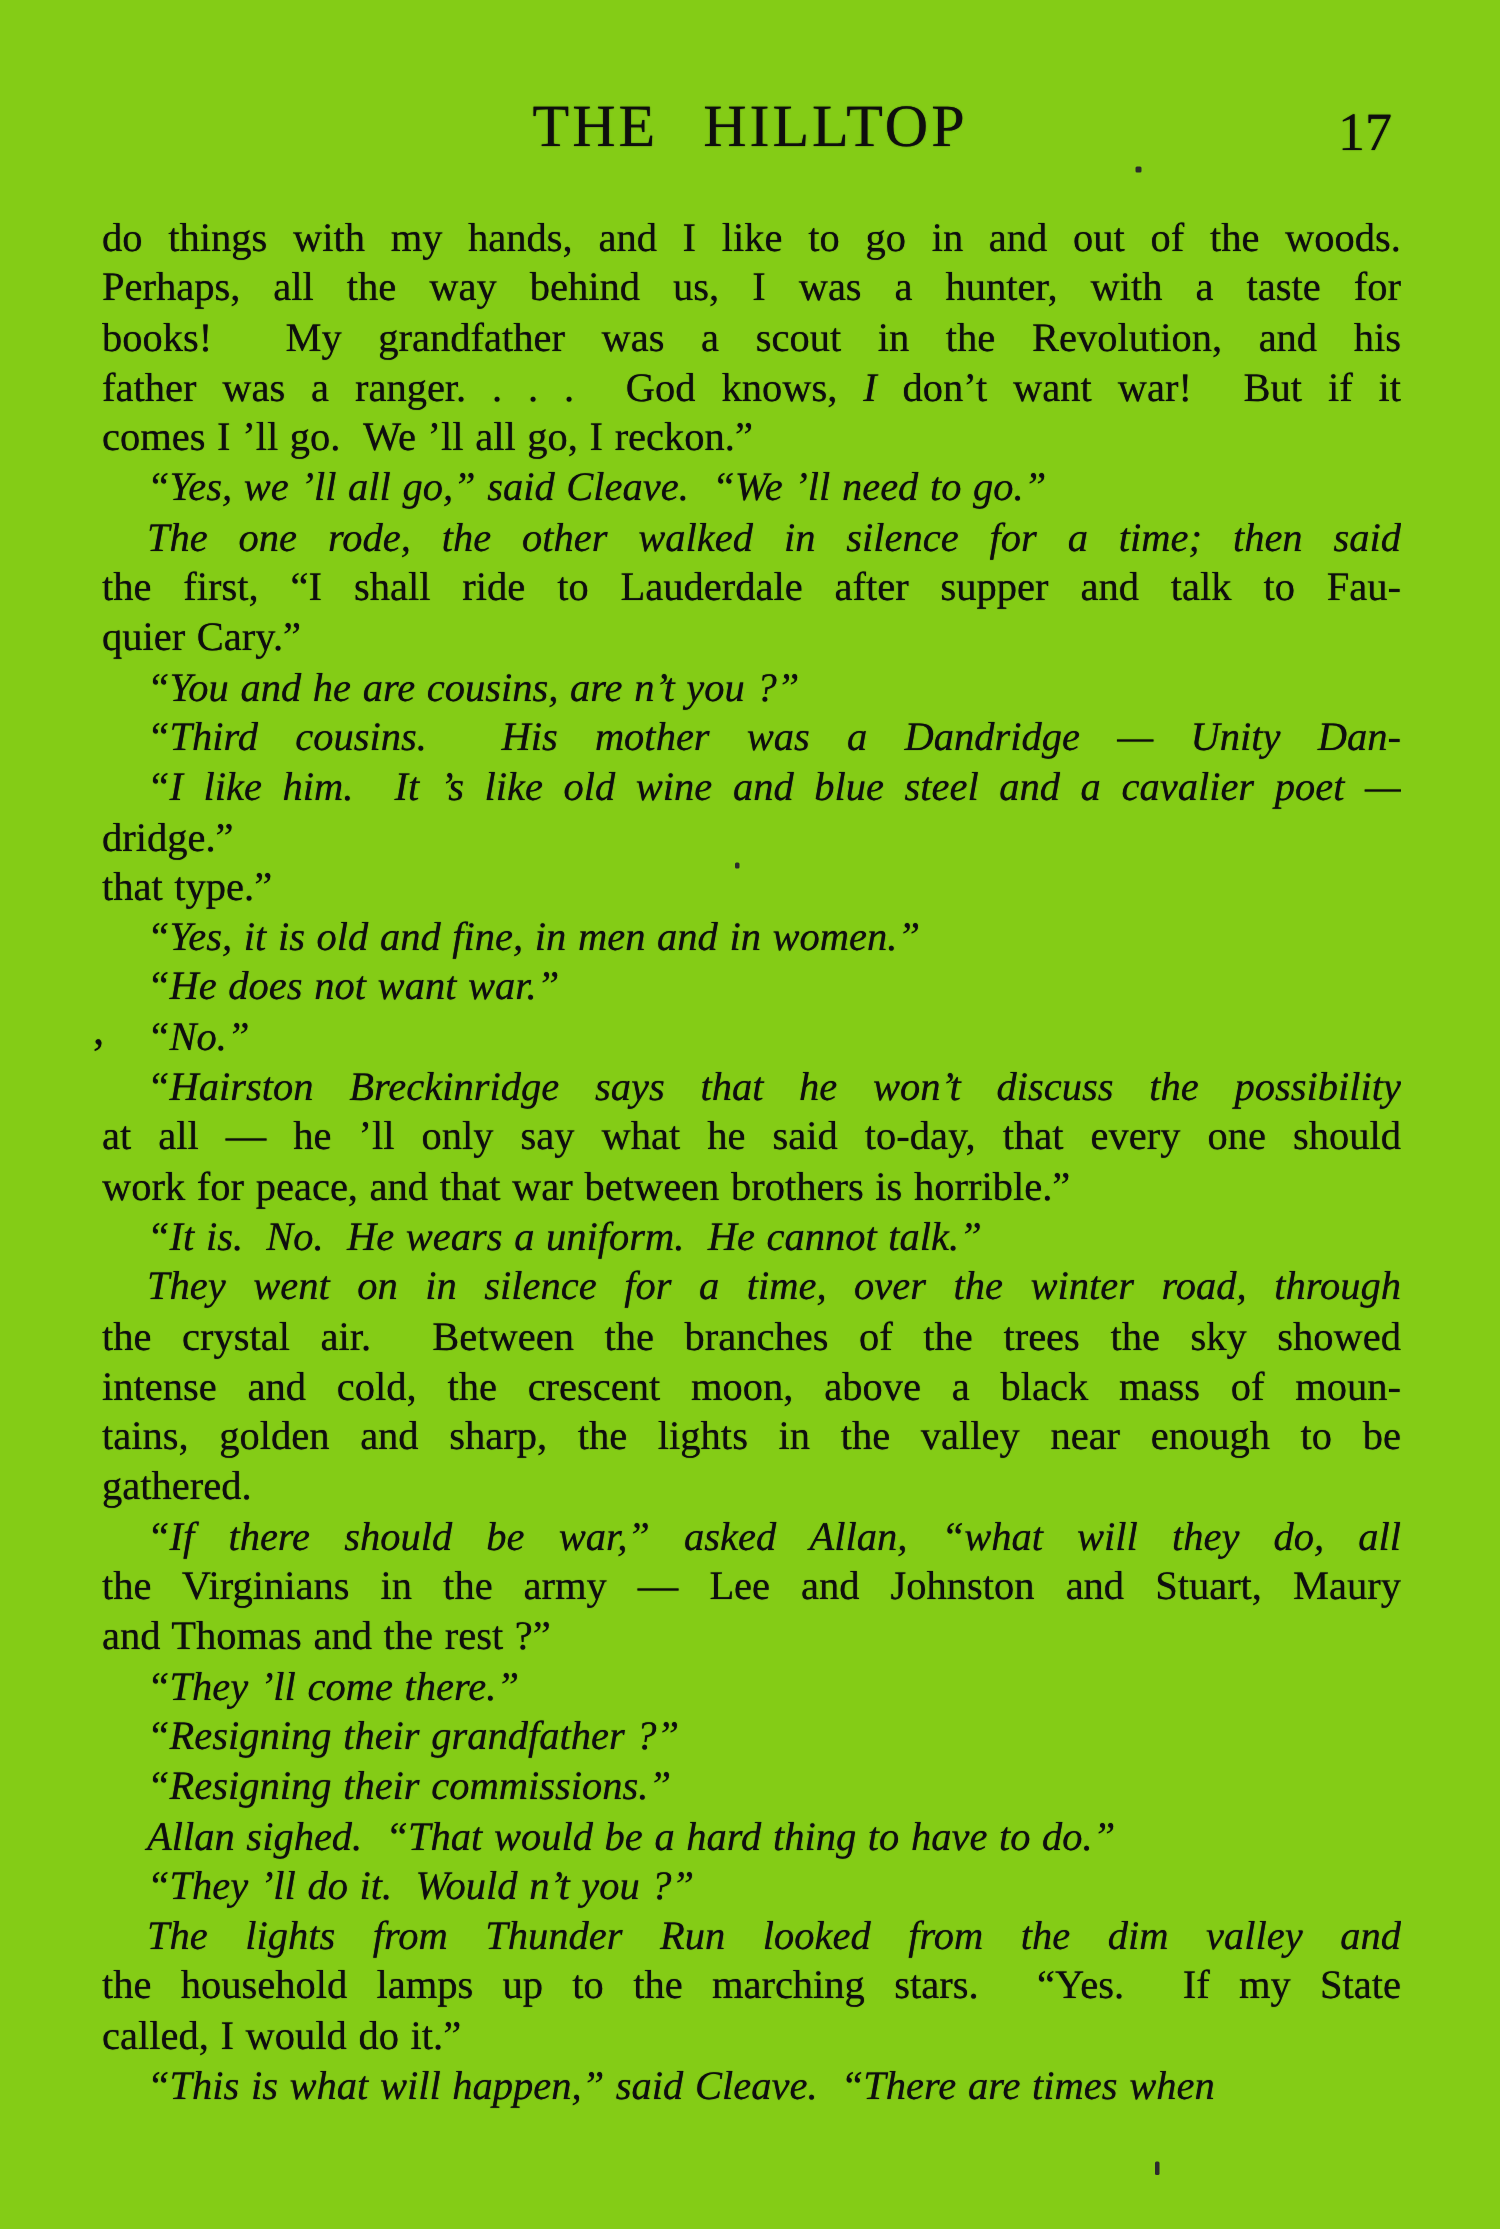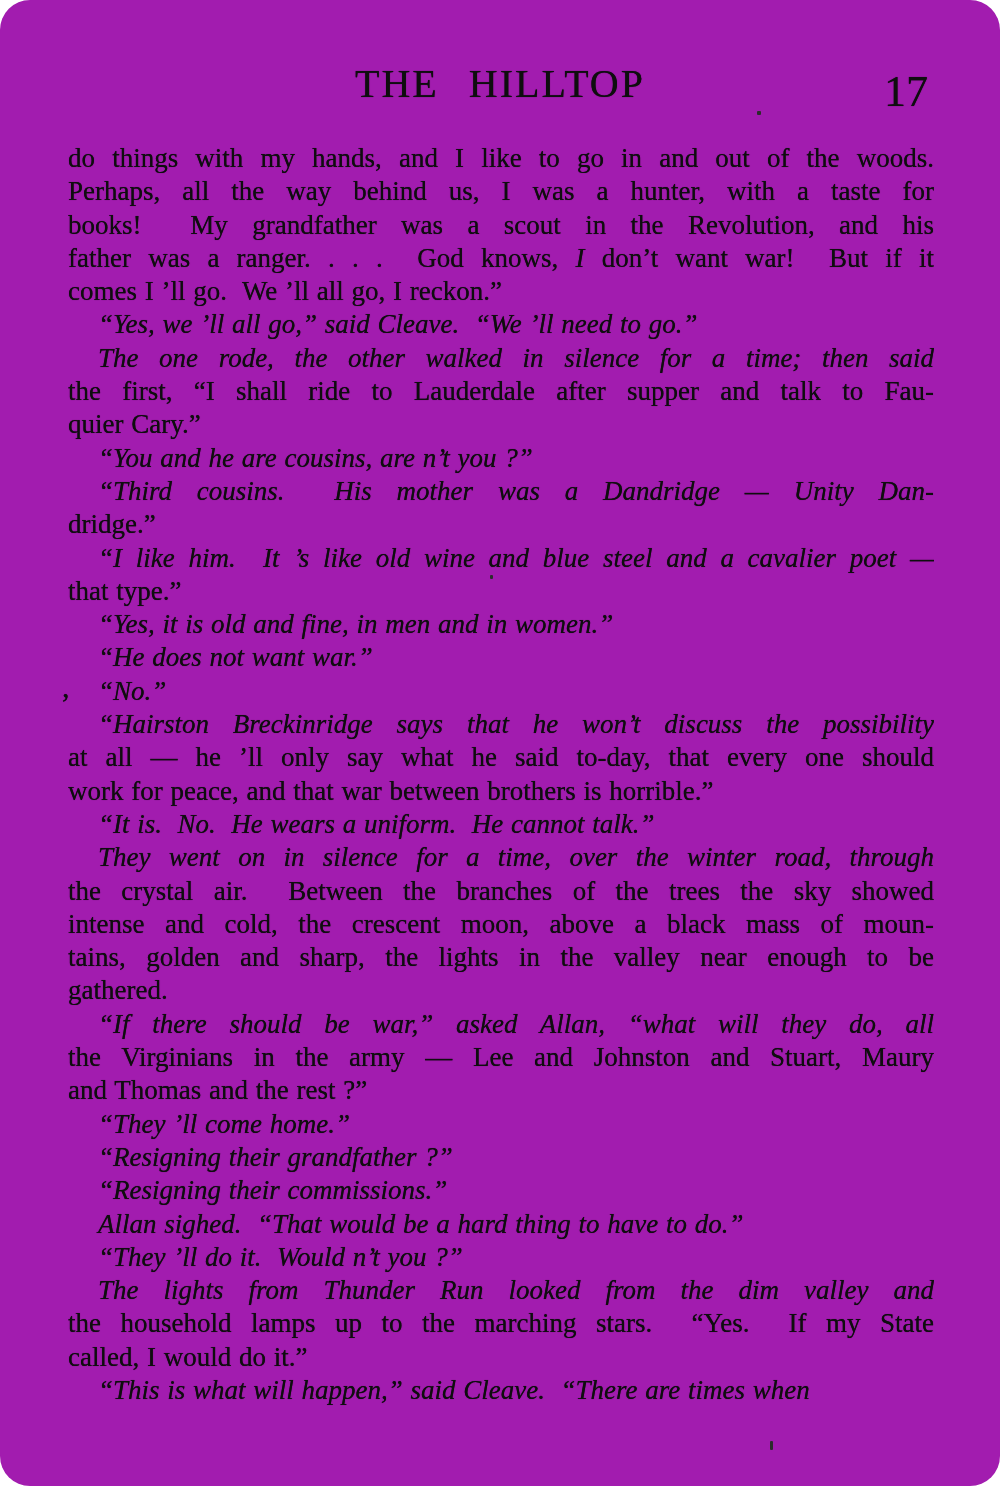--- a/index.html
+++ b/index.html
@@ -6,40 +6,39 @@
   body {
     width: 1000px; height: 1486px;
     background: #ffffff;
     font-family: "Liberation Serif", "DejaVu Serif", serif;
     color: #0e0e0e;
     position: relative;
     overflow: hidden;
   }
   .page {
     position: absolute; inset: 0;
-    background: #a21caf;
-    border-radius: 30px;
+    background: #84cc16;
   }
   
   .running-header {
     position: absolute; left: 0; right: 0; top: 0; height: 120px;
   }
   .page-title {
     position: absolute; left: 0; right: 0; top: 64px;
     text-align: center;
     font-size: 40px; line-height: 1;
     letter-spacing: 2px;
     word-spacing: 18px;
     font-weight: 400;
     text-shadow: 0 0 0.8px rgba(0,0,0,0.85);
     white-space: pre;
   }
   .page-number {
     position: absolute; right: 72px; top: 70px;
-    font-size: 44px; line-height: 1;
+    font-size: 36px; line-height: 1;
     font-weight: 400;
     text-shadow: 0 0 0.8px rgba(0,0,0,0.85);
   }
   
   .page-body {
     position: absolute; left: 68px; top: 142px; width: 866px;
     font-size: 27px;
     line-height: 33.3px;
     text-shadow: 0 0 0.7px rgba(0,0,0,0.8);
     word-spacing: 1px;
@@ -82,39 +81,39 @@
       <div class="line">Perhaps, all the way behind us, I was a hunter, with a taste for</div>
       <div class="line">books!&nbsp; My grandfather was a scout in the Revolution, and his</div>
       <div class="line">father was a ranger. . . .&nbsp; God knows, <i>I</i> don’t want war!&nbsp; But if it</div>
       <div class="line last">comes I ’ll go.&nbsp; We ’ll all go, I reckon.”</div>
       <div class="line last indent">“Yes, we ’ll all go,” said Cleave.&nbsp; “We ’ll need to go.”</div>
       <div class="line indent">The one rode, the other walked in silence for a time; then said</div>
       <div class="line">the first, “I shall ride to Lauderdale after supper and talk to Fau-</div>
       <div class="line last">quier Cary.”</div>
       <div class="line last indent">“You and he are cousins, are n’t you ?”</div>
       <div class="line indent">“Third cousins.&nbsp; His mother was a Dandridge — Unity Dan-</div>
+      <div class="line indent">“I like him.&nbsp; It ’s like old wine and blue steel and a cavalier poet —</div>
       <div class="line last">dridge.”</div>
-      <div class="line indent">“I like him.&nbsp; It ’s like old wine and blue steel and a cavalier poet —</div>
       <div class="line last">that type.”</div>
       <div class="line last indent">“Yes, it is old and fine, in men and in women.”</div>
       <div class="line last indent">“He does not want war.”</div>
       <div class="line last indent">“No.”</div>
       <div class="line indent">“Hairston Breckinridge says that he won’t discuss the possibility</div>
       <div class="line">at all — he ’ll only say what he said to-day, that every one should</div>
       <div class="line last">work for peace, and that war between brothers is horrible.”</div>
       <div class="line last indent">“It is.&nbsp; No.&nbsp; He wears a uniform.&nbsp; He cannot talk.”</div>
       <div class="line indent">They went on in silence for a time, over the winter road, through</div>
       <div class="line">the crystal air.&nbsp; Between the branches of the trees the sky showed</div>
       <div class="line">intense and cold, the crescent moon, above a black mass of moun-</div>
       <div class="line">tains, golden and sharp, the lights in the valley near enough to be</div>
       <div class="line last">gathered.</div>
       <div class="line indent">“If there should be war,” asked Allan, “what will they do, all</div>
       <div class="line">the Virginians in the army — Lee and Johnston and Stuart, Maury</div>
       <div class="line last">and Thomas and the rest ?”</div>
-      <div class="line last indent">“They ’ll come home.”</div>
+      <div class="line last indent">“They ’ll come there.”</div>
       <div class="line last indent">“Resigning their grandfather ?”</div>
       <div class="line last indent">“Resigning their commissions.”</div>
       <div class="line last indent">Allan sighed.&nbsp; “That would be a hard thing to have to do.”</div>
       <div class="line last indent">“They ’ll do it.&nbsp; Would n’t you ?”</div>
       <div class="line indent">The lights from Thunder Run looked from the dim valley and</div>
       <div class="line">the household lamps up to the marching stars.&nbsp; “Yes.&nbsp; If my State</div>
       <div class="line last">called, I would do it.”</div>
       <div class="line last indent">“This is what will happen,” said Cleave.&nbsp; “There are times when</div>
     </div>
 

